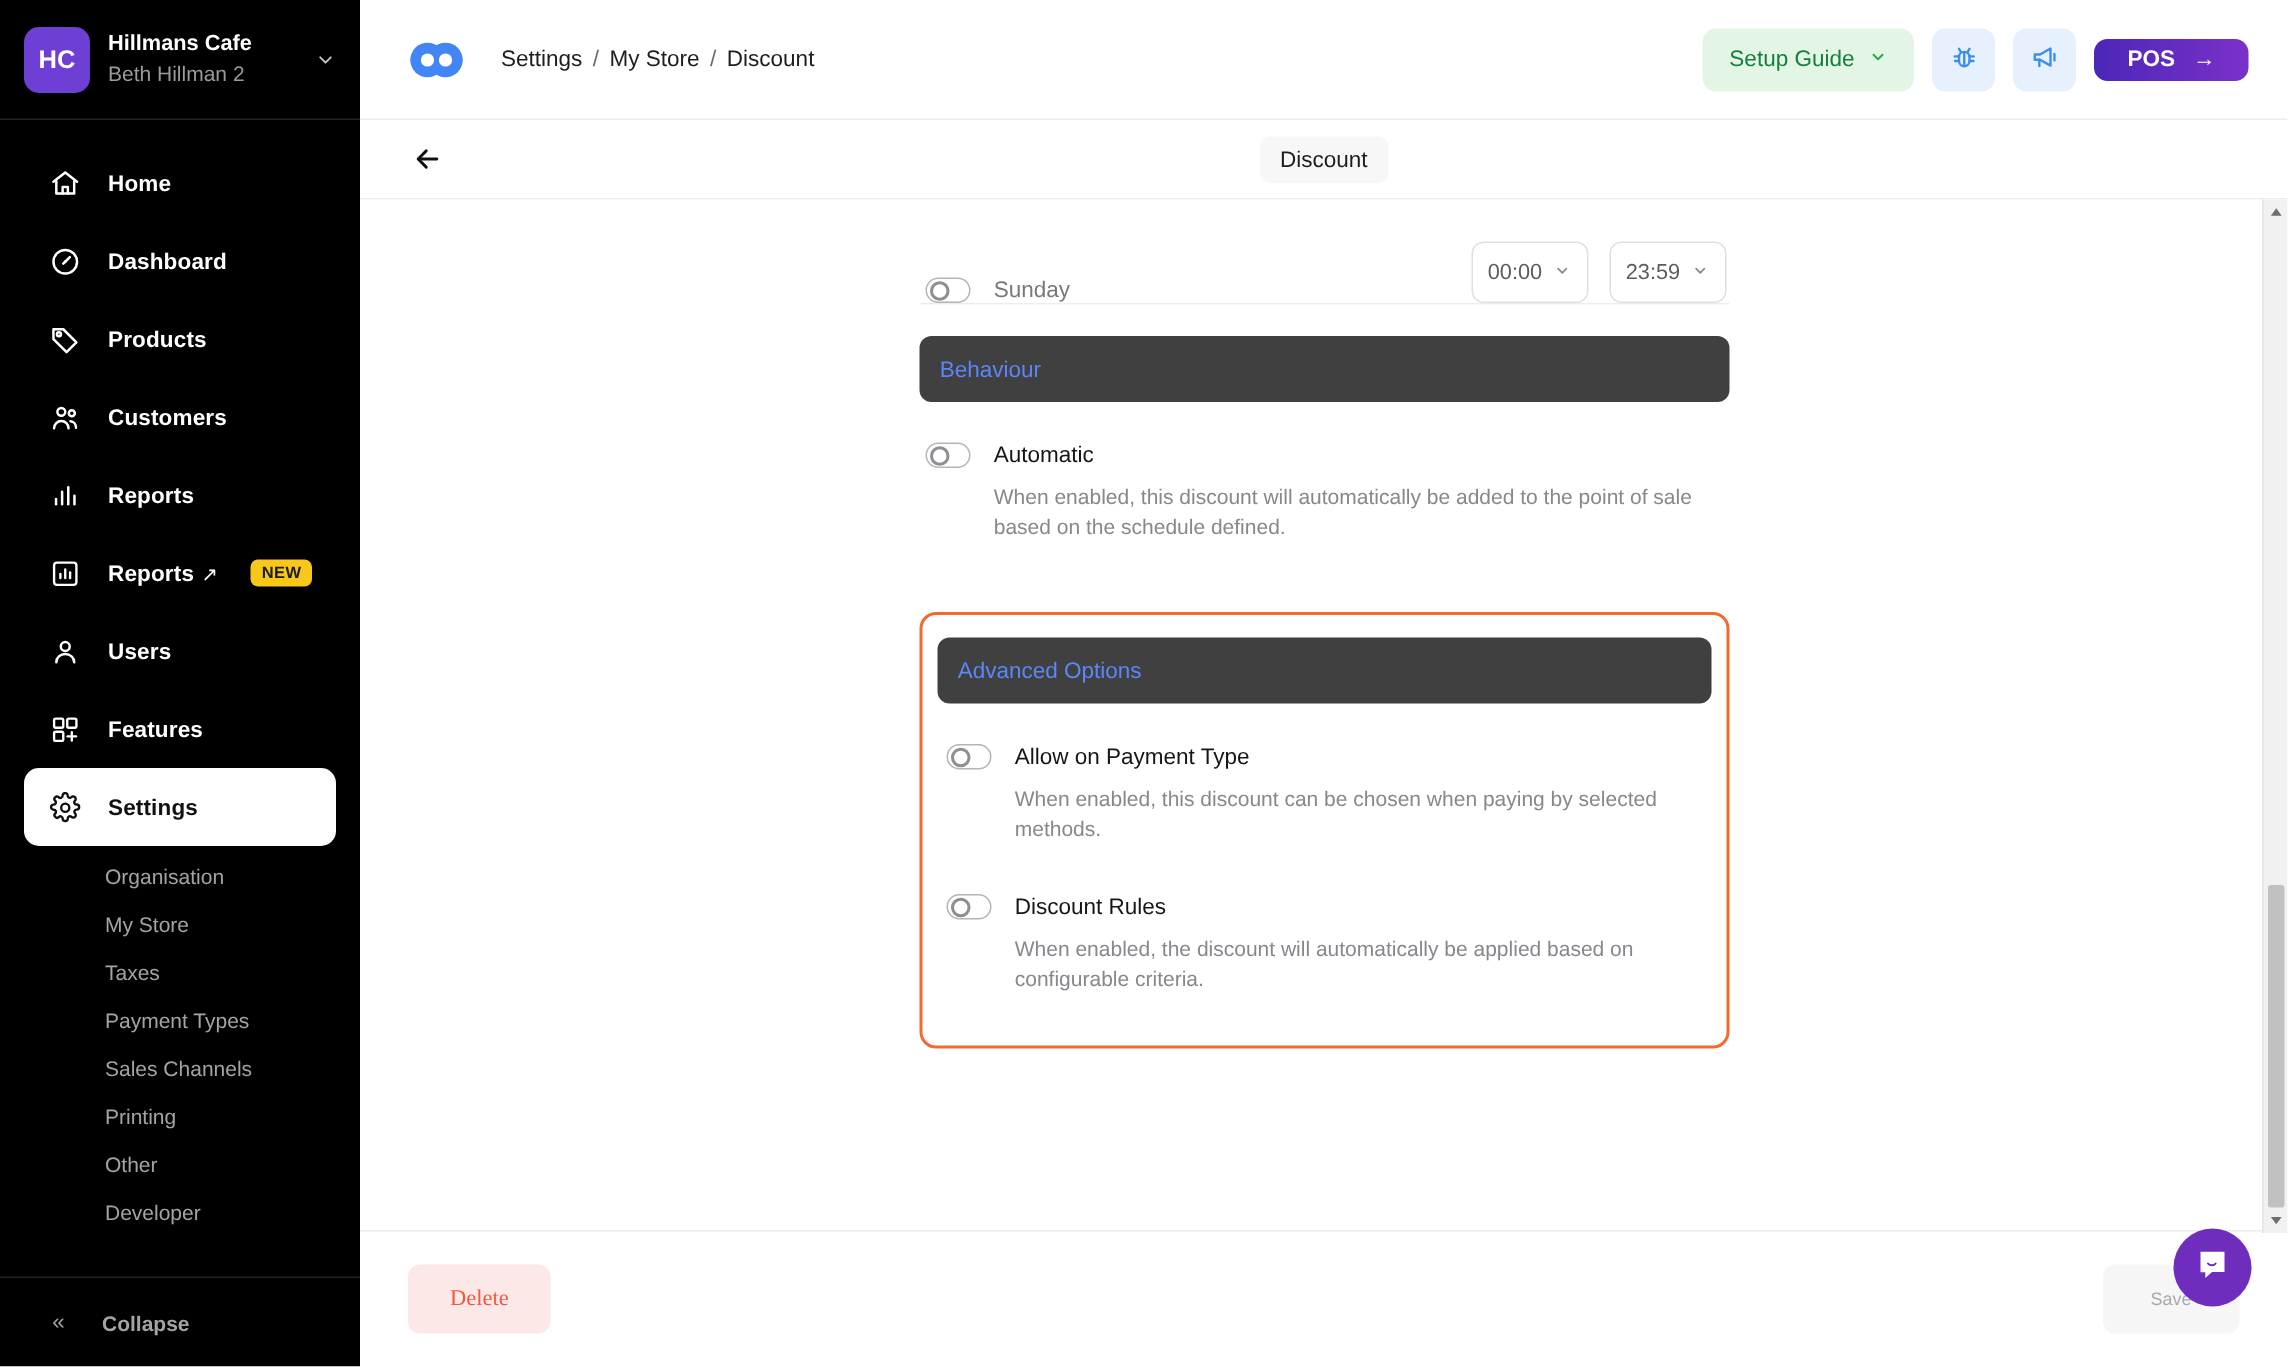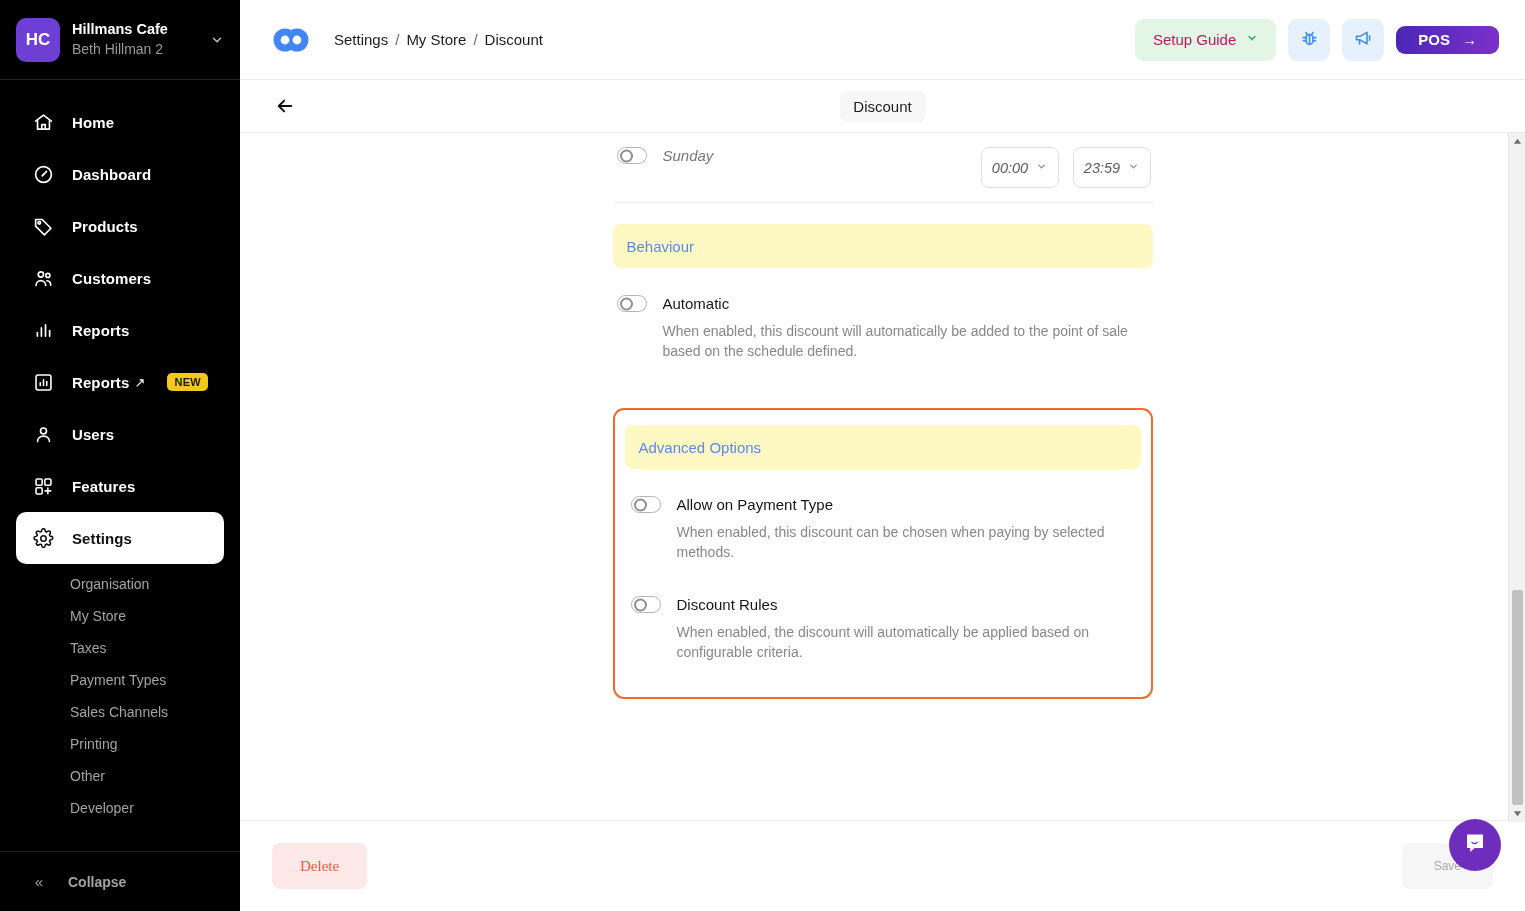--- a/index.html
+++ b/index.html
@@ -106,21 +106,21 @@
   .brand-logo { width: 38px; height: 38px; flex: 0 0 38px; display:flex; align-items:center; }
   .breadcrumb {
     margin-left: 24px;
     font-size: 15px; color: #222;
     display: flex; align-items: center; gap: 7px;
   }
   .bc-sep { color: #6b6b6b; }
   .bc-item { color: #1d1d1d; }
   .topbar-right { margin-left: auto; display: flex; align-items: center; gap: 12px; }
   .setup-btn {
-    background: #e3f5e5; color: #be185d;
+    background: #e3f5e5; color: #15803d;
     border: none; border-radius: 9px;
     height: 42px; padding: 0 18px;
     font-size: 15px; font-family: inherit;
     display: flex; align-items: center; gap: 10px;
     cursor: pointer;
   }
   .setup-btn .chev { font-size: 12px; }
   .icon-btn {
     width: 42px; height: 42px;
     background: #e7f1fe; border: none; border-radius: 9px;
@@ -160,25 +160,24 @@
     flex: 1 1 auto; position: relative;
     overflow: hidden; background: #fff;
     display: flex; justify-content: center;
   }
   .content {
     width: 540px;
     padding-top: 14px;
   }
 
   .day-row {
-    display: flex; align-items: flex-start;
+    display: flex; align-items: flex-end;
     height: 56px;
     border-bottom: 1px solid #ededed;
     padding: 0 2px 0 4px;
-    font-style: italic;
   }
   .toggle {
     width: 30px; height: 17px; flex: 0 0 30px;
     border: 1.6px solid #b4b4b8; border-radius: 9px;
     background: #fff; position: relative; cursor: pointer;
   }
   .toggle::after {
     content: ""; position: absolute;
     left: 2.5px; top: 50%; transform: translateY(-50%);
     width: 9px; height: 9px; border-radius: 50%;
@@ -191,21 +190,21 @@
     border: 1px solid #e0e0e3; border-radius: 8px;
     background: #fff;
     display: flex; align-items: center; justify-content: center; gap: 8px;
     font-size: 14.5px; color: #5b5b60;
     cursor: pointer;
   }
   .time-select .chev { font-size: 11px; color: #8a8a90; }
 
   .section-band {
     margin-top: 21px;
-    background: #fef9c3;
+    background: #404040;
     border-radius: 8px;
     height: 44px;
     display: flex; align-items: center;
     padding-left: 14px;
   }
   .section-band-title { color: #5c86f7; font-size: 15px; }
 
   .opt-block { padding: 0 2px 0 4px; }
   .opt-row {
     display: flex; align-items: center;

